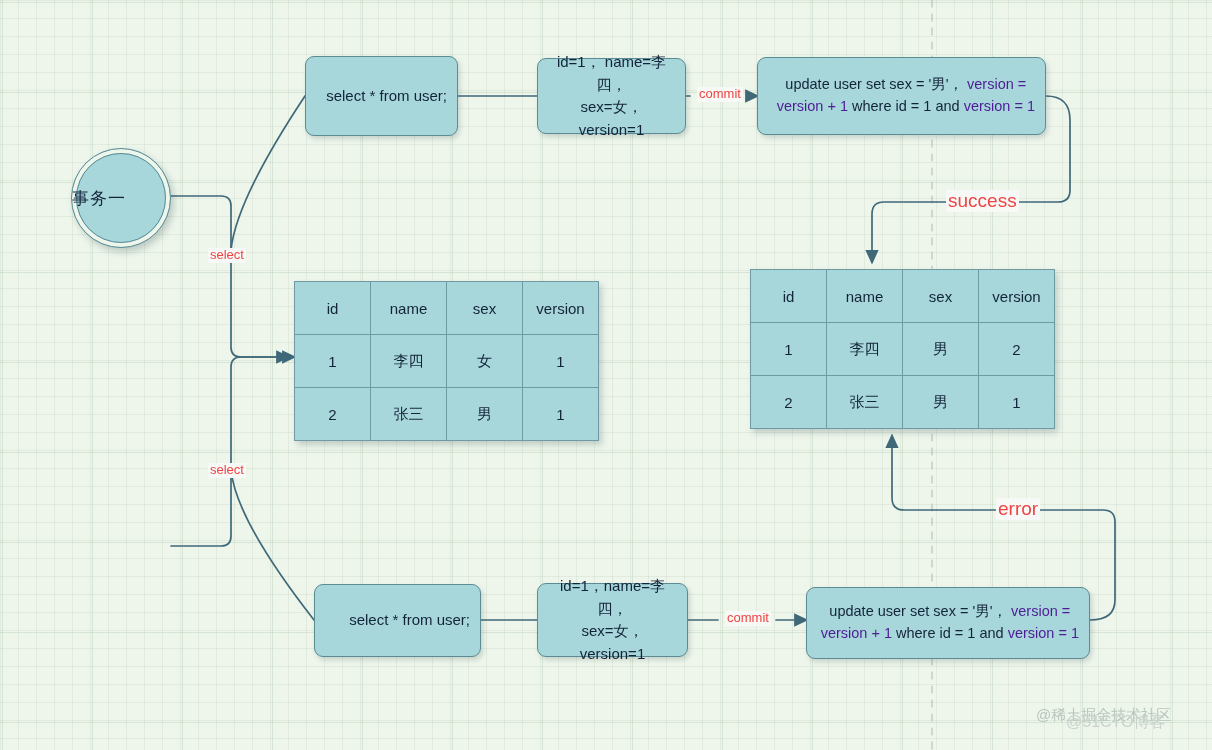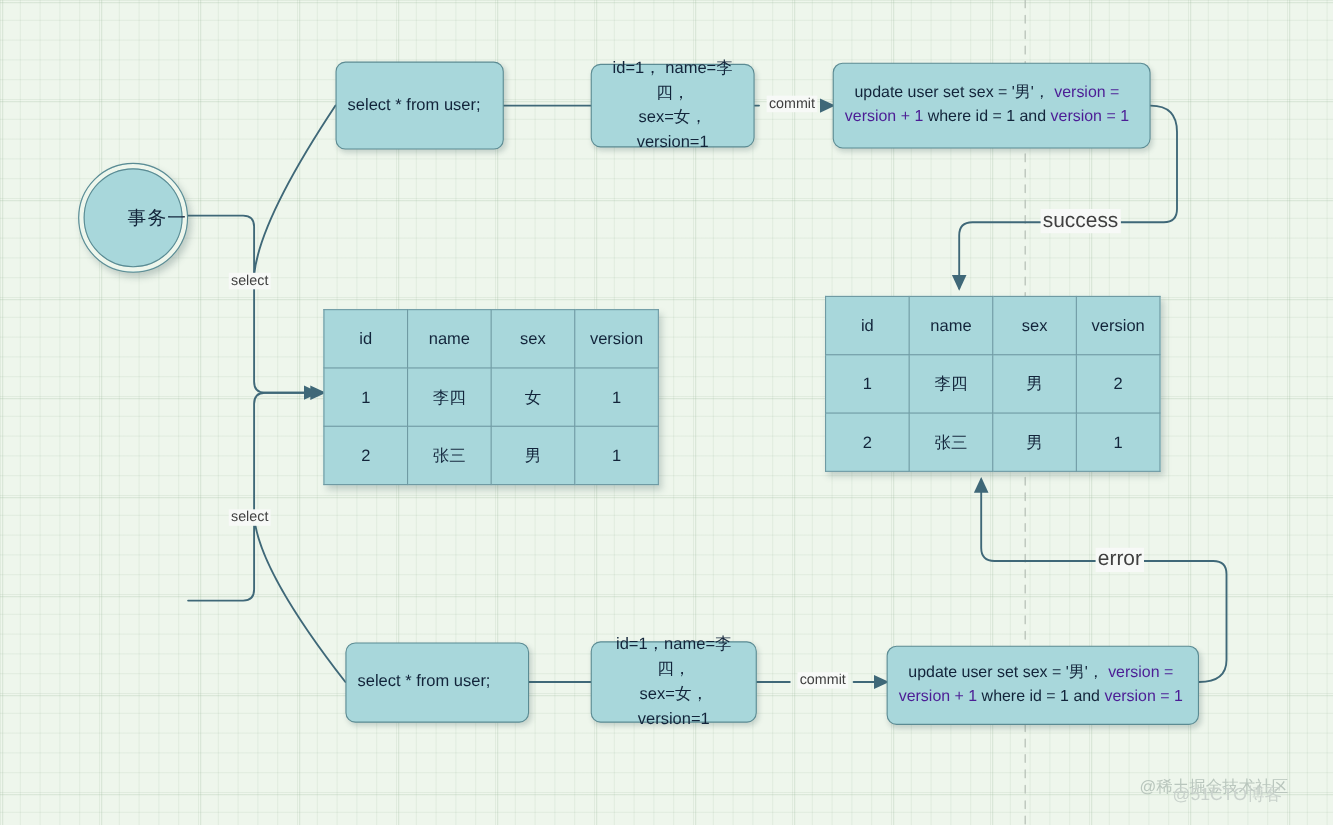--- a/index.html
+++ b/index.html
@@ -29,35 +29,35 @@
 
   .node{position:absolute;box-sizing:border-box;}
 
   
   .box{
     background:#a8d7db;
     border:1px solid #5b8b93;
     border-radius:9px;
     box-shadow:2px 3px 5px rgba(60,90,90,0.22);
     color:#12243a;
-    display:flex;align-items:center;justify-content:flex-start;
+    display:flex;align-items:center;justify-content:flex-end;
     text-align:center;
     line-height:1.5;
     padding:4px 10px;
   }
   .box .l{display:block;}
   .red{color:#4c1d95;}
 
   
   .circle{
     border-radius:50%;
     background:#a8d7db;
     border:1px solid #5b8b93;
     box-shadow:0 0 0 4px #eef6ec inset, 3px 4px 7px rgba(60,90,90,0.28);
-    display:flex;align-items:center;justify-content:flex-end;
+    display:flex;align-items:center;justify-content:flex-start;
     color:#12243a;
   }
   .circle .ring{
     position:absolute;left:4px;top:4px;right:4px;bottom:4px;
     border:1px solid #5b8b93;border-radius:50%;
     pointer-events:none;
   }
   .circle span{position:relative;z-index:2;font-size:17px;letter-spacing:1px;}
 
   
@@ -75,21 +75,21 @@
     font-weight:normal;
     font-size:15px;
     height:50px;
   }
   table.grid th{font-size:15px;}
 
   
   .elabel{
     position:absolute;
     background:#f7f9f7;
-    color:#404040;
+    color:#ef4444;
     padding:0 2px;
     white-space:nowrap;
     line-height:1.15;
   }
   .elabel.sm{font-size:13px;}
   .elabel.big{font-size:19px;text-align:center;}
 
   .wm{
     position:absolute;
     color:#b9c6bd;

